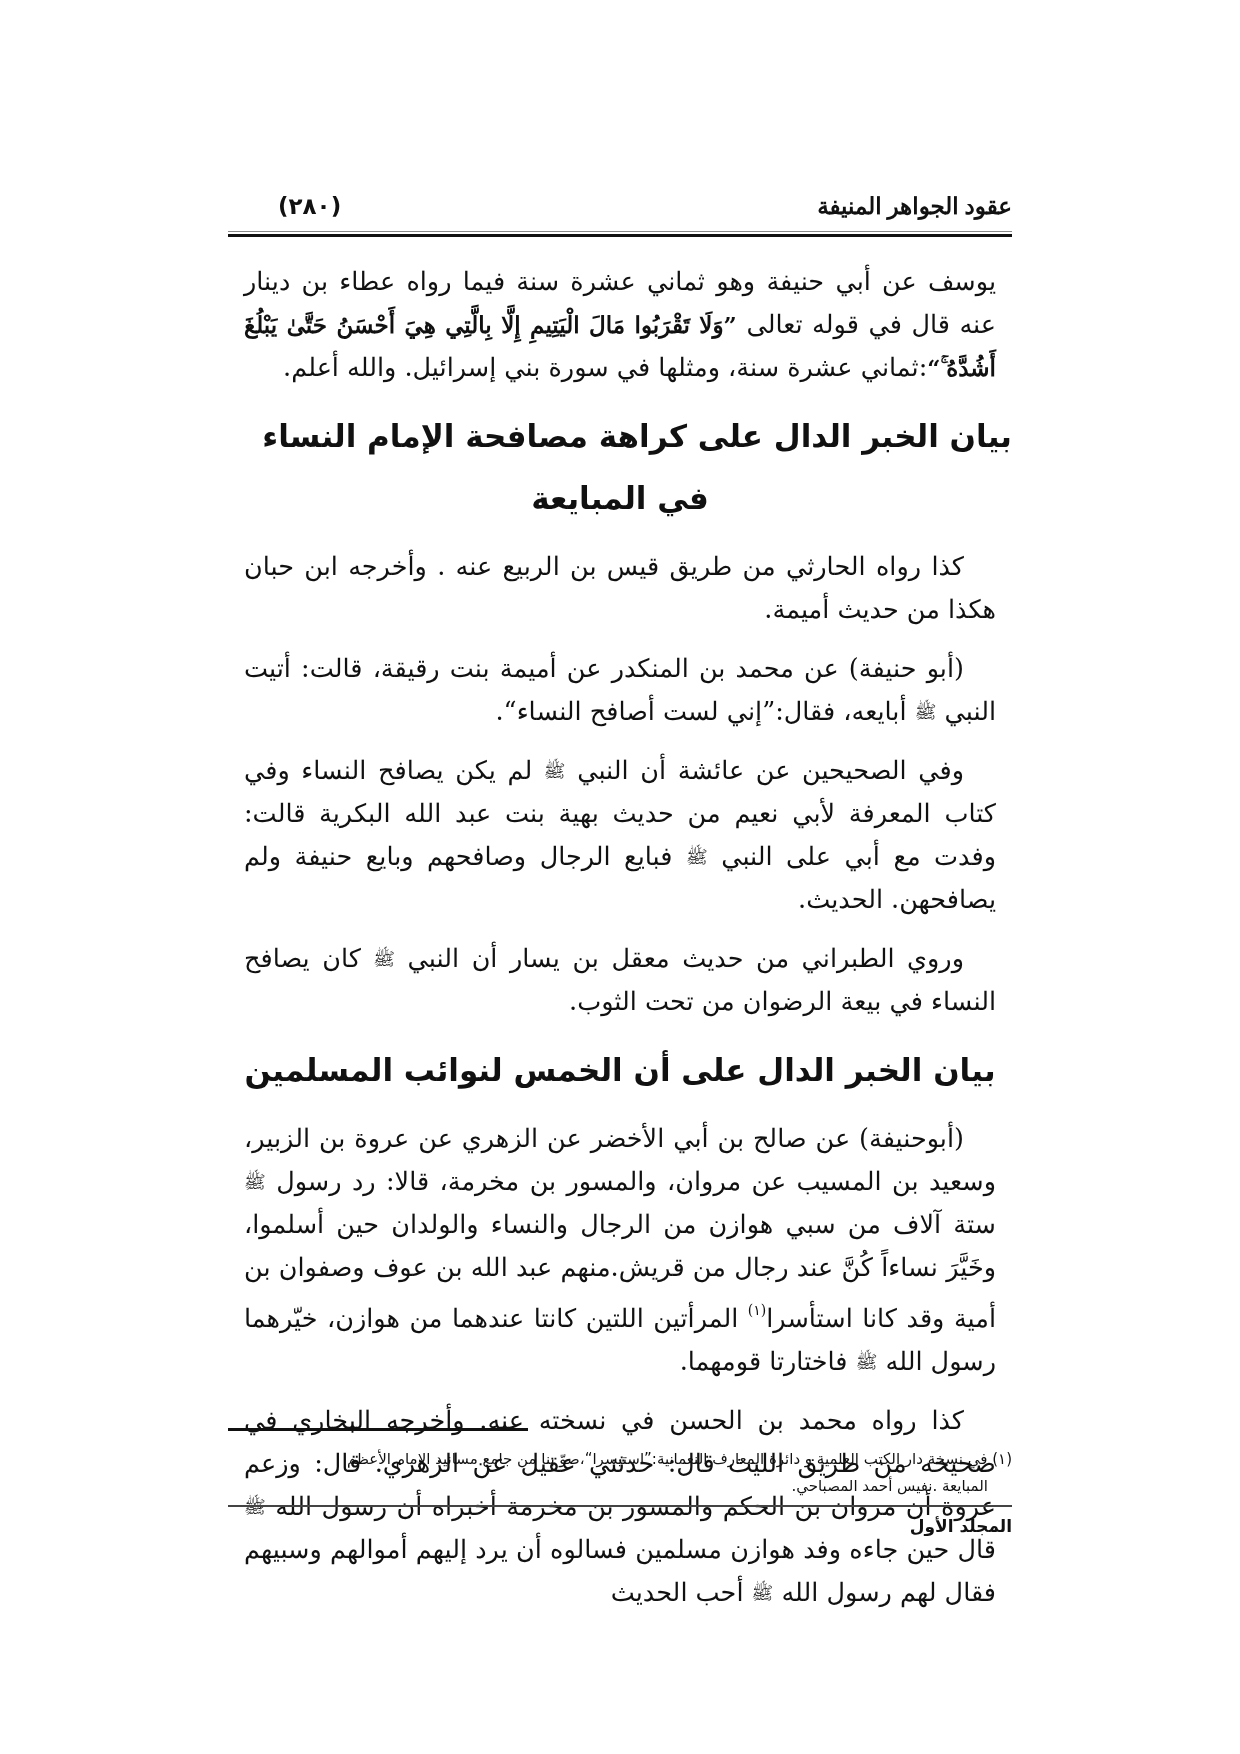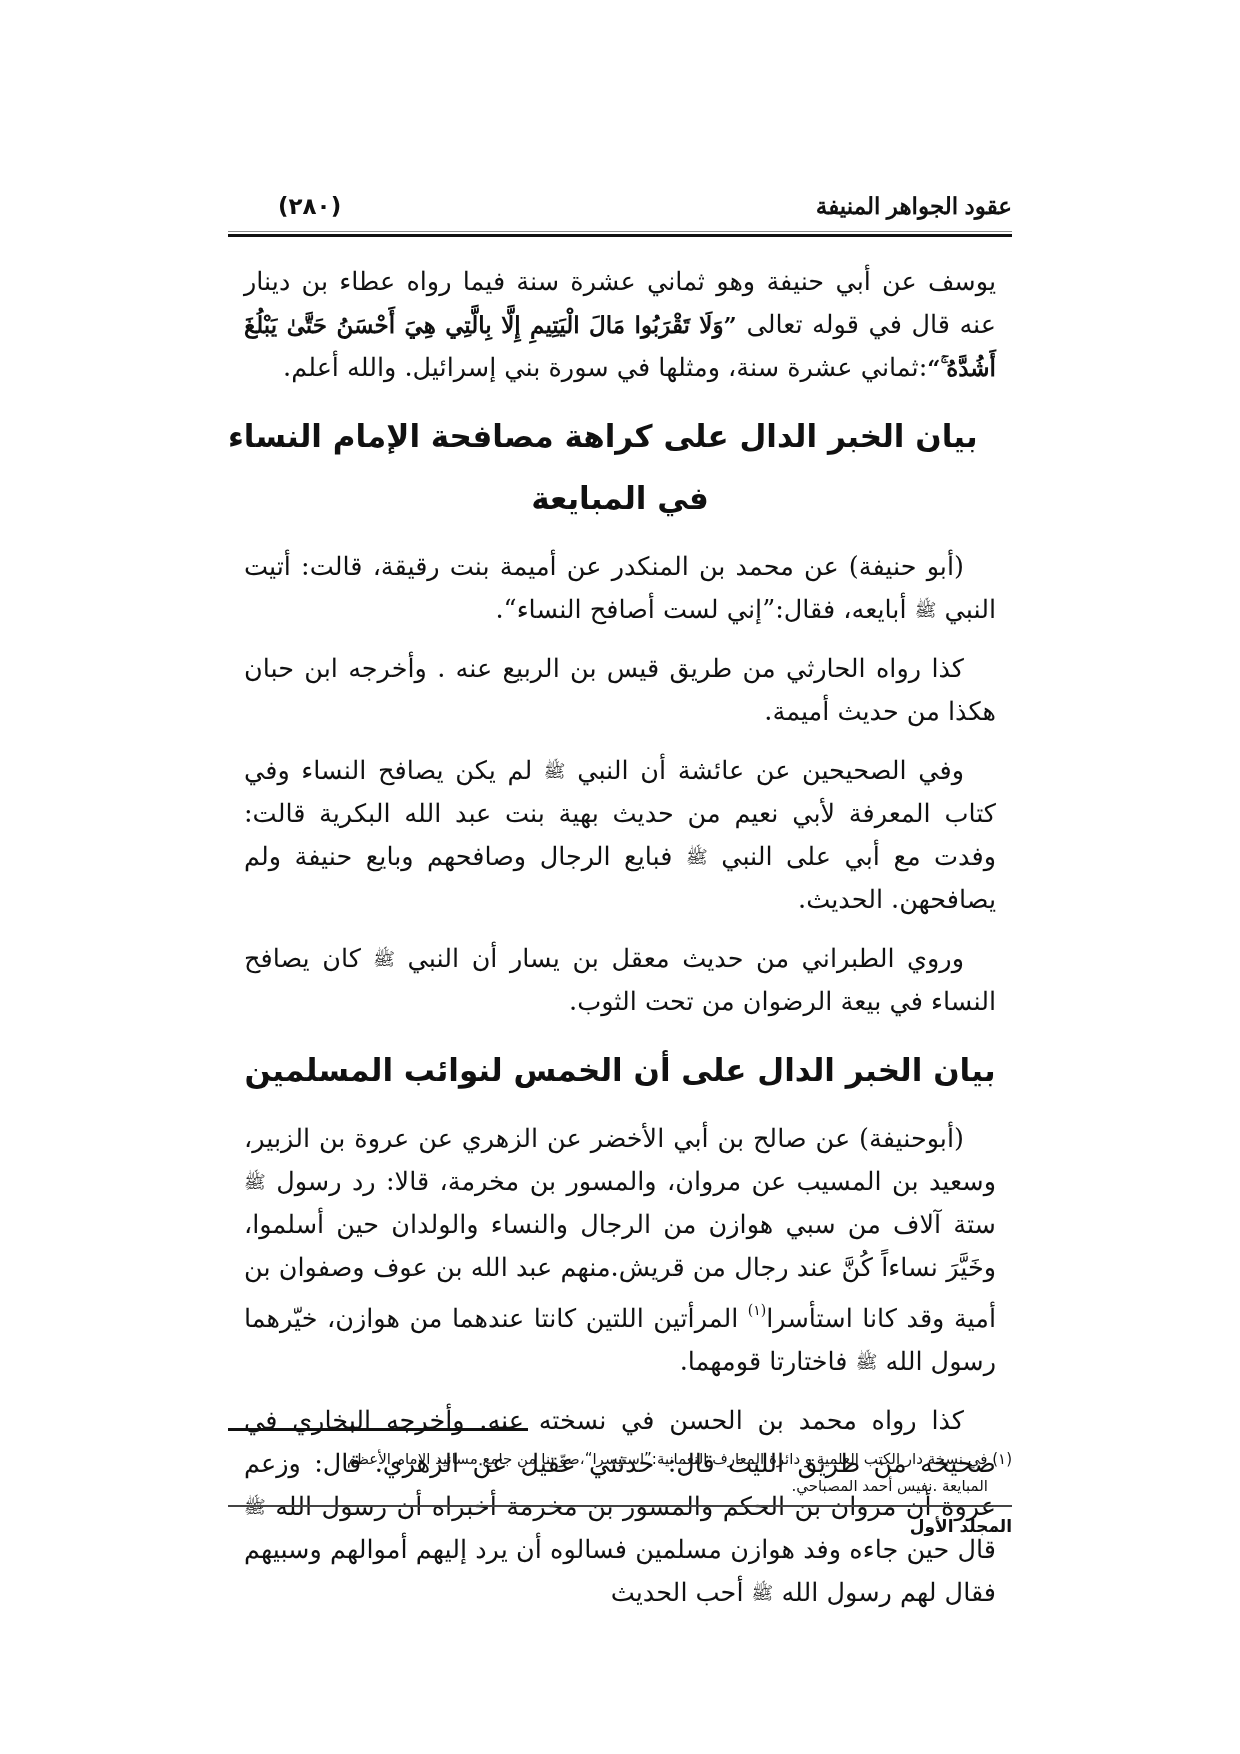--- a/index.html
+++ b/index.html
@@ -28,21 +28,21 @@
       top: 186px;
       left: 0;
       right: 0;
       height: 40px;
       display: flex;
       justify-content: space-between;
       align-items: center;
       direction: rtl;
     }
     .book-title {
-      font-family: Liberation Sans, sans-serif;
+      font-family: Liberation Serif, serif;
       font-weight: bold;
       font-size: 23px;
     }
     .page-number {
       font-family: "DejaVu Sans", "Liberation Sans", sans-serif;
       font-weight: bold;
       font-size: 23px;
       direction: rtl;
       padding-left: 50px;
     }
@@ -70,21 +70,21 @@
       margin: 16px;
     }
     .indent {
       text-indent: 32px;
     }
     .section-heading {
       font-family: "DejaVu Sans", "Liberation Sans", sans-serif;
       font-weight: bold;
       font-size: 31px;
       line-height: 62px;
-      text-align: left;
+      text-align: right;
       text-align-last: center !important;
       margin: 0;
     }
     .quran {
       font-weight: bold;
       font-size: 23px;
     }
     .salla {
       font-size: 18px;
       vertical-align: 2px;
@@ -149,27 +149,27 @@
   <div class="body-text">
 
     <p>
       <span>يوسف عن أبي حنيفة وهو ثماني عشرة سنة فيما رواه عطاء بن دينار عنه قال في قوله تعالى</span>
       <span class="quran">”وَلَا تَقْرَبُوا مَالَ الْيَتِيمِ إِلَّا بِالَّتِي هِيَ أَحْسَنُ حَتَّىٰ يَبْلُغَ أَشُدَّهُ ۚ“</span><span>:ثماني عشرة سنة، ومثلها في سورة بني إسرائيل. والله أعلم.</span>
     </p>
 
     <h2 class="section-heading">بيان الخبر الدال على كراهة مصافحة الإمام النساء في المبايعة</h2>
 
     <p class="indent">
+      <span>كذا رواه الحارثي من طريق قيس بن الربيع عنه . وأخرجه ابن حبان هكذا من حديث أميمة.</span>
+    </p>
+
+    <p class="indent">
       <span>(أبو حنيفة) عن محمد بن المنكدر عن أميمة بنت رقيقة، قالت: أتيت النبي</span>
       <span class="salla">ﷺ</span>
       <span>أبايعه، فقال:”إني لست أصافح النساء“.</span>
-    </p>
-
-    <p class="indent">
-      <span>كذا رواه الحارثي من طريق قيس بن الربيع عنه . وأخرجه ابن حبان هكذا من حديث أميمة.</span>
     </p>
 
     <p class="indent">
       <span>وفي الصحيحين عن عائشة أن النبي</span>
       <span class="salla">ﷺ</span>
       <span>لم يكن يصافح النساء وفي كتاب المعرفة لأبي نعيم من حديث بهية بنت عبد الله البكرية قالت: وفدت مع أبي على النبي</span>
       <span class="salla">ﷺ</span>
       <span>فبايع الرجال وصافحهم وبايع حنيفة ولم يصافحهن. الحديث.</span>
     </p>
 

